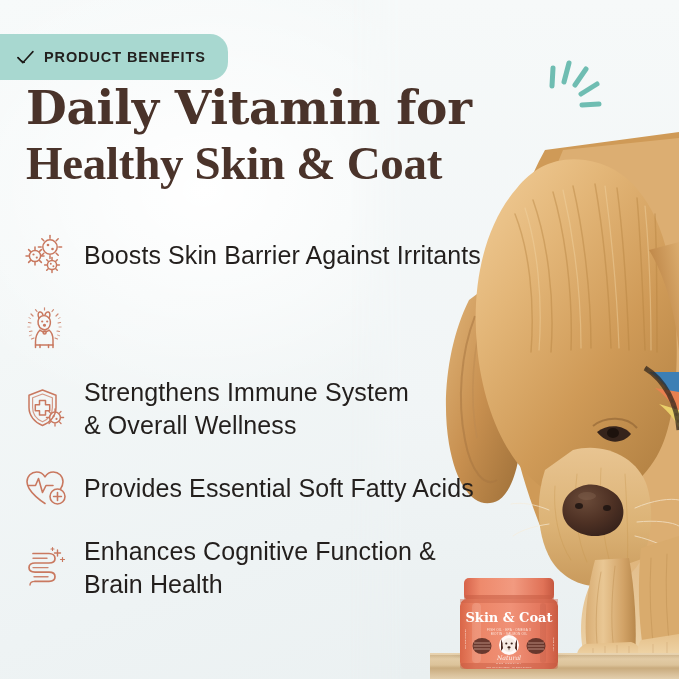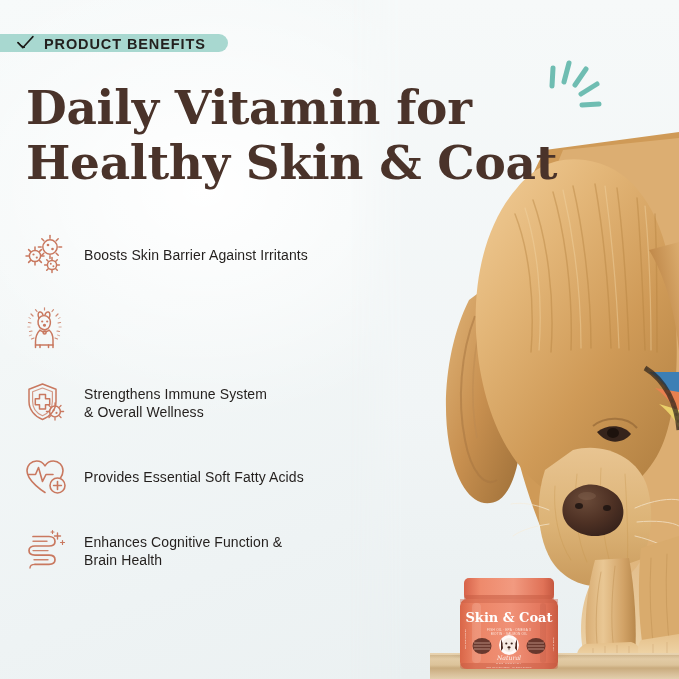--- a/index.html
+++ b/index.html
@@ -22,22 +22,22 @@
   
   .wall-glow{
     position:absolute; inset:0;
     background:radial-gradient(ellipse 70% 55% at 30% 28%, #ffffff 0%, rgba(255,255,255,0) 62%);
     pointer-events:none;
   }
 
   
   .badge{
     position:absolute; left:0; top:34px;
-    height:18px;
-    display:flex; align-items:flex-end; gap:9px;
+    height:46px;
+    display:flex; align-items:center; gap:9px;
     padding:0 22px 0 16px;
     background:#a8d8d0;
     border-radius:0 18px 18px 0;
   }
   .badge .check{ width:19px; height:19px; display:block; flex:none; }
   .badge-label{
     font-size:14.5px; font-weight:bold; letter-spacing:.9px;
     color:#23211f; white-space:nowrap;
   }
 
@@ -47,21 +47,21 @@
     text-align:left;
     font-family:"DejaVu Serif", serif;
     font-weight:bold;
     color:#4a332a;
     font-size:47px;
     line-height:1.12;
     letter-spacing:-0.3px;
     z-index:6;
     padding:0 26px;
   }
-  .headline .l2{ display:block; margin-top:2px; }
+  .headline .l2{ display:block; margin-top:2px;font-family:Liberation Serif, serif; }
 
   
   .sparkle{
     position:absolute; left:540px; top:58px;
     width:74px; height:66px; z-index:7;
   }
 
   
   .benefits{
     position:absolute; left:22px; top:228px;
@@ -71,21 +71,21 @@
   }
   .benefit{
     display:flex; align-items:center; gap:16px;
     min-height:54px;
     margin-bottom:20px;
   }
   .benefit:nth-child(3){ }
   .benefit:nth-child(5){ margin-bottom:4px; }
   .b-icon{ width:46px; height:46px; flex:none; display:block; }
   .b-text{
-    font-size:14px;
+    font-size:25px;
     color:#231f1d;
     line-height:1.3;
     letter-spacing:.1px;
   }
 
   
   .photo{
     position:absolute; right:0; top:0;
     width:330px; height:679px;
     z-index:3;

